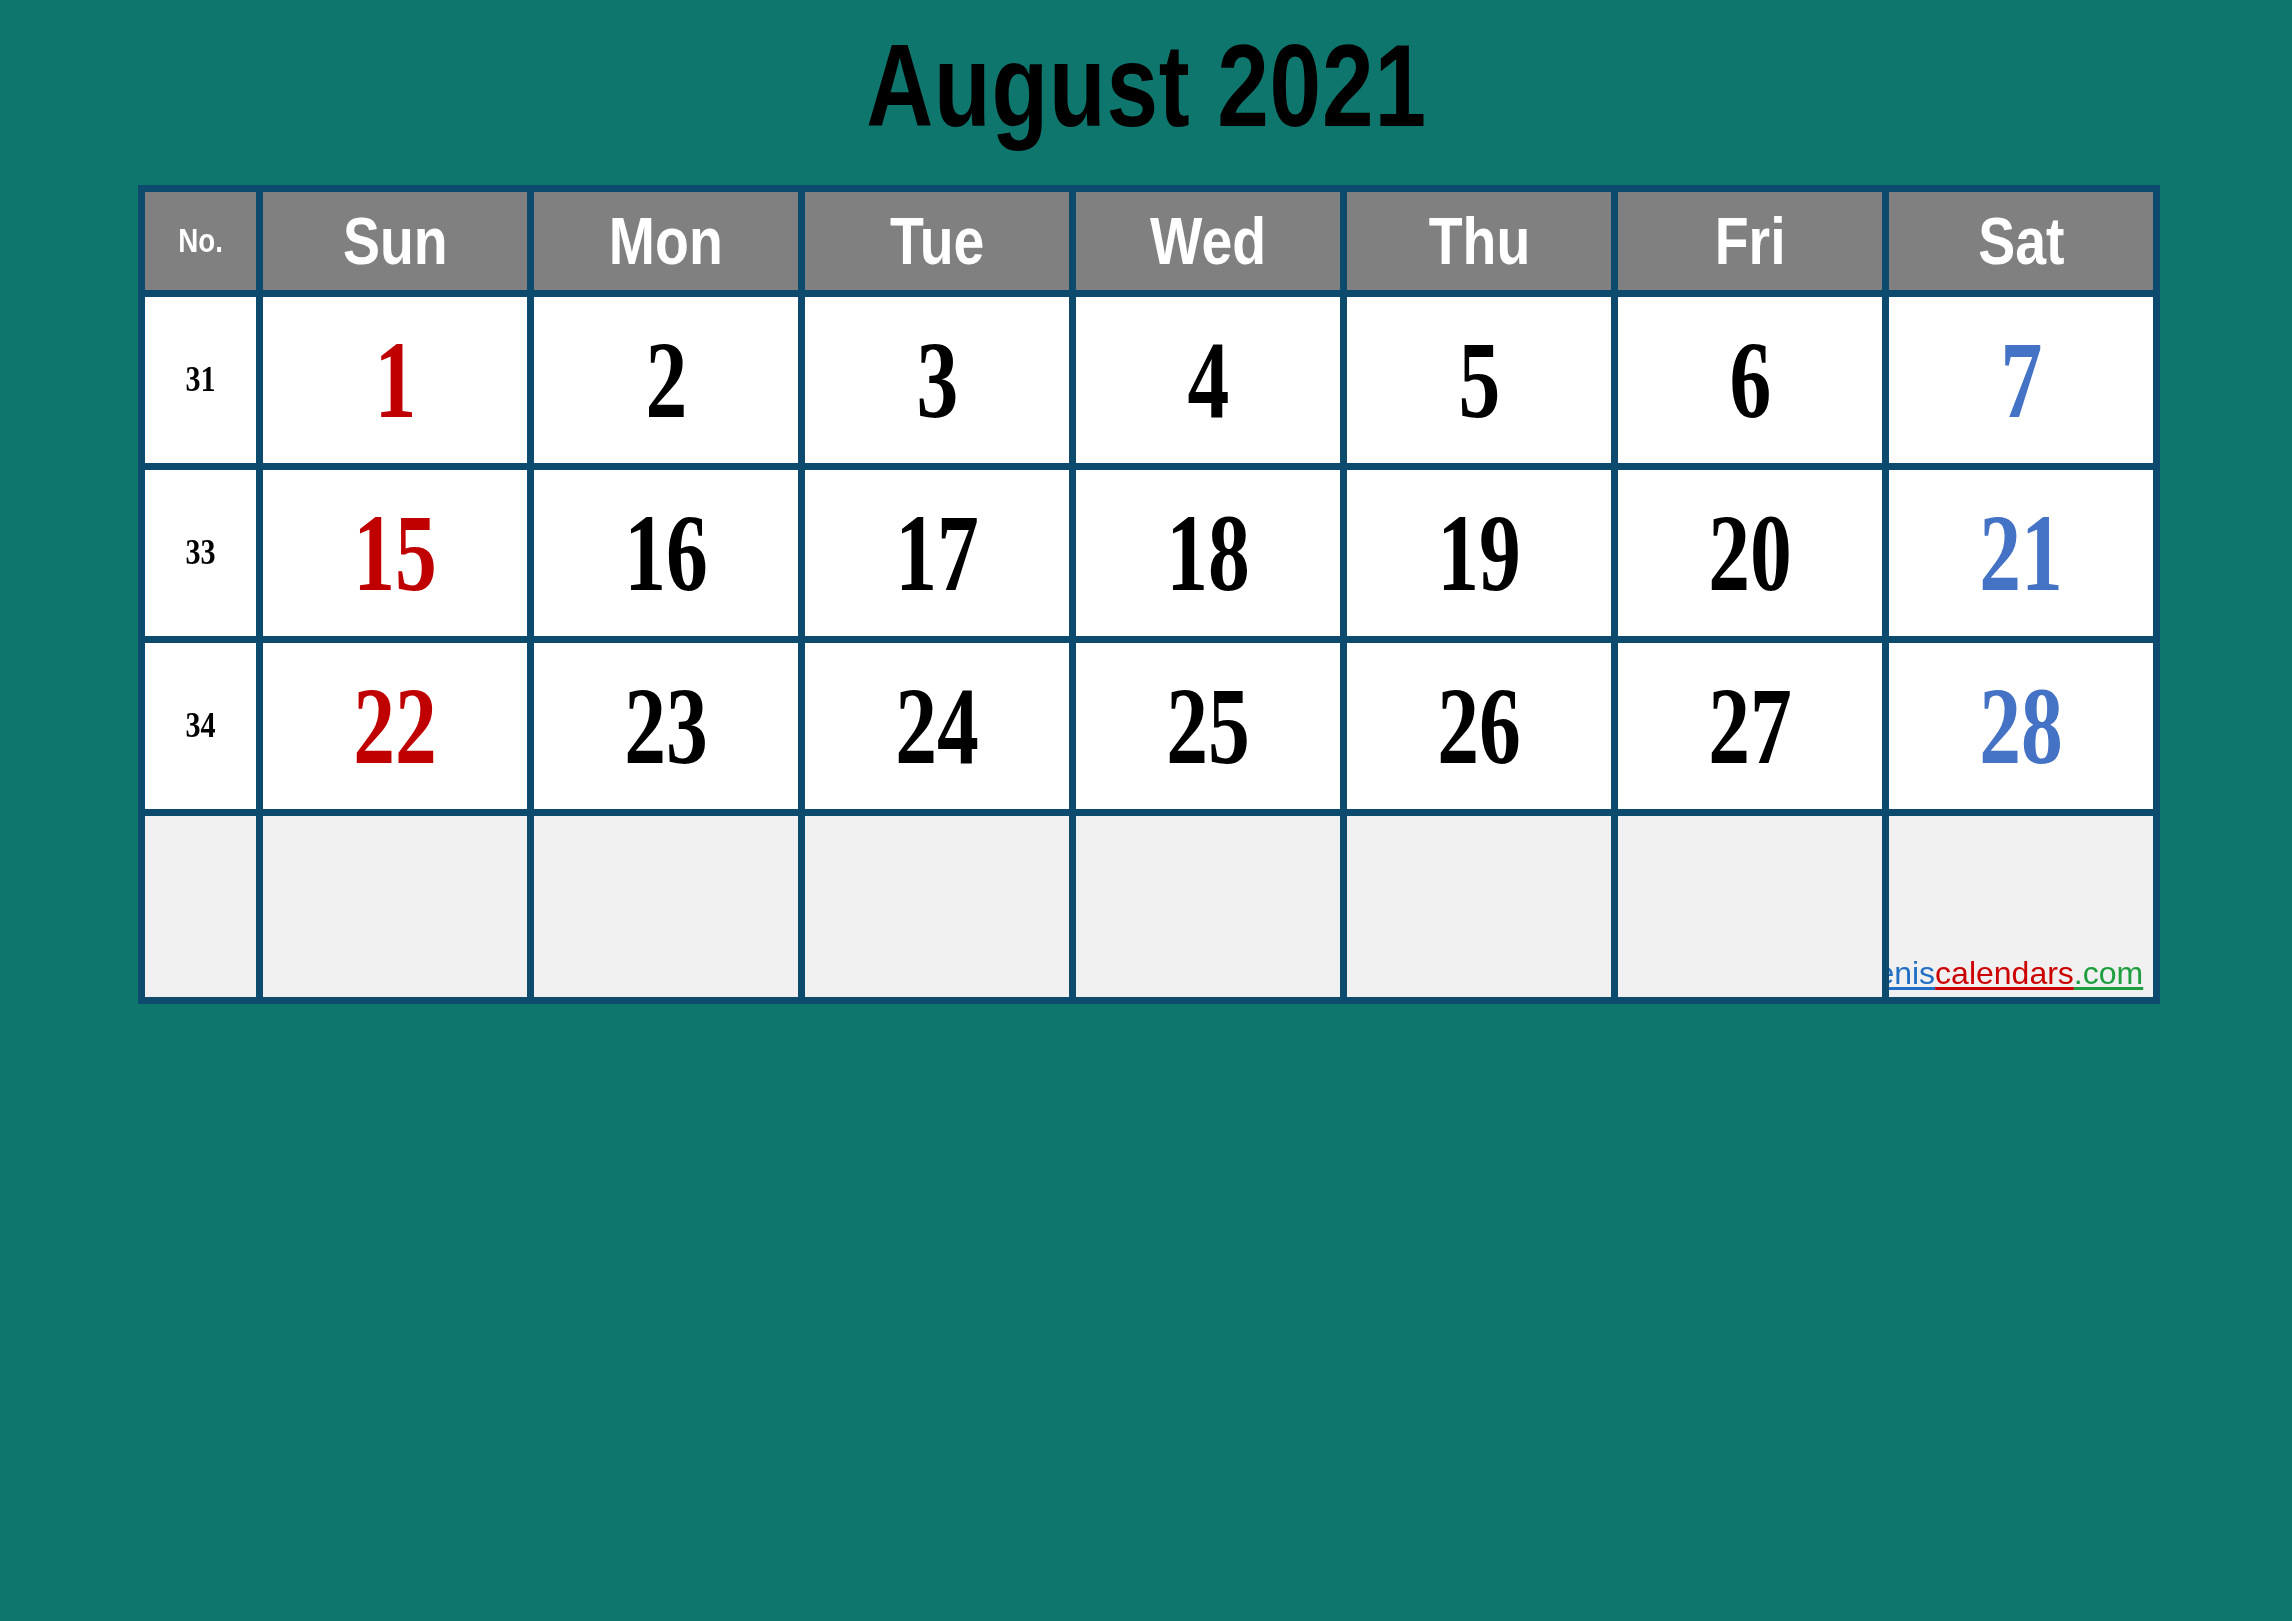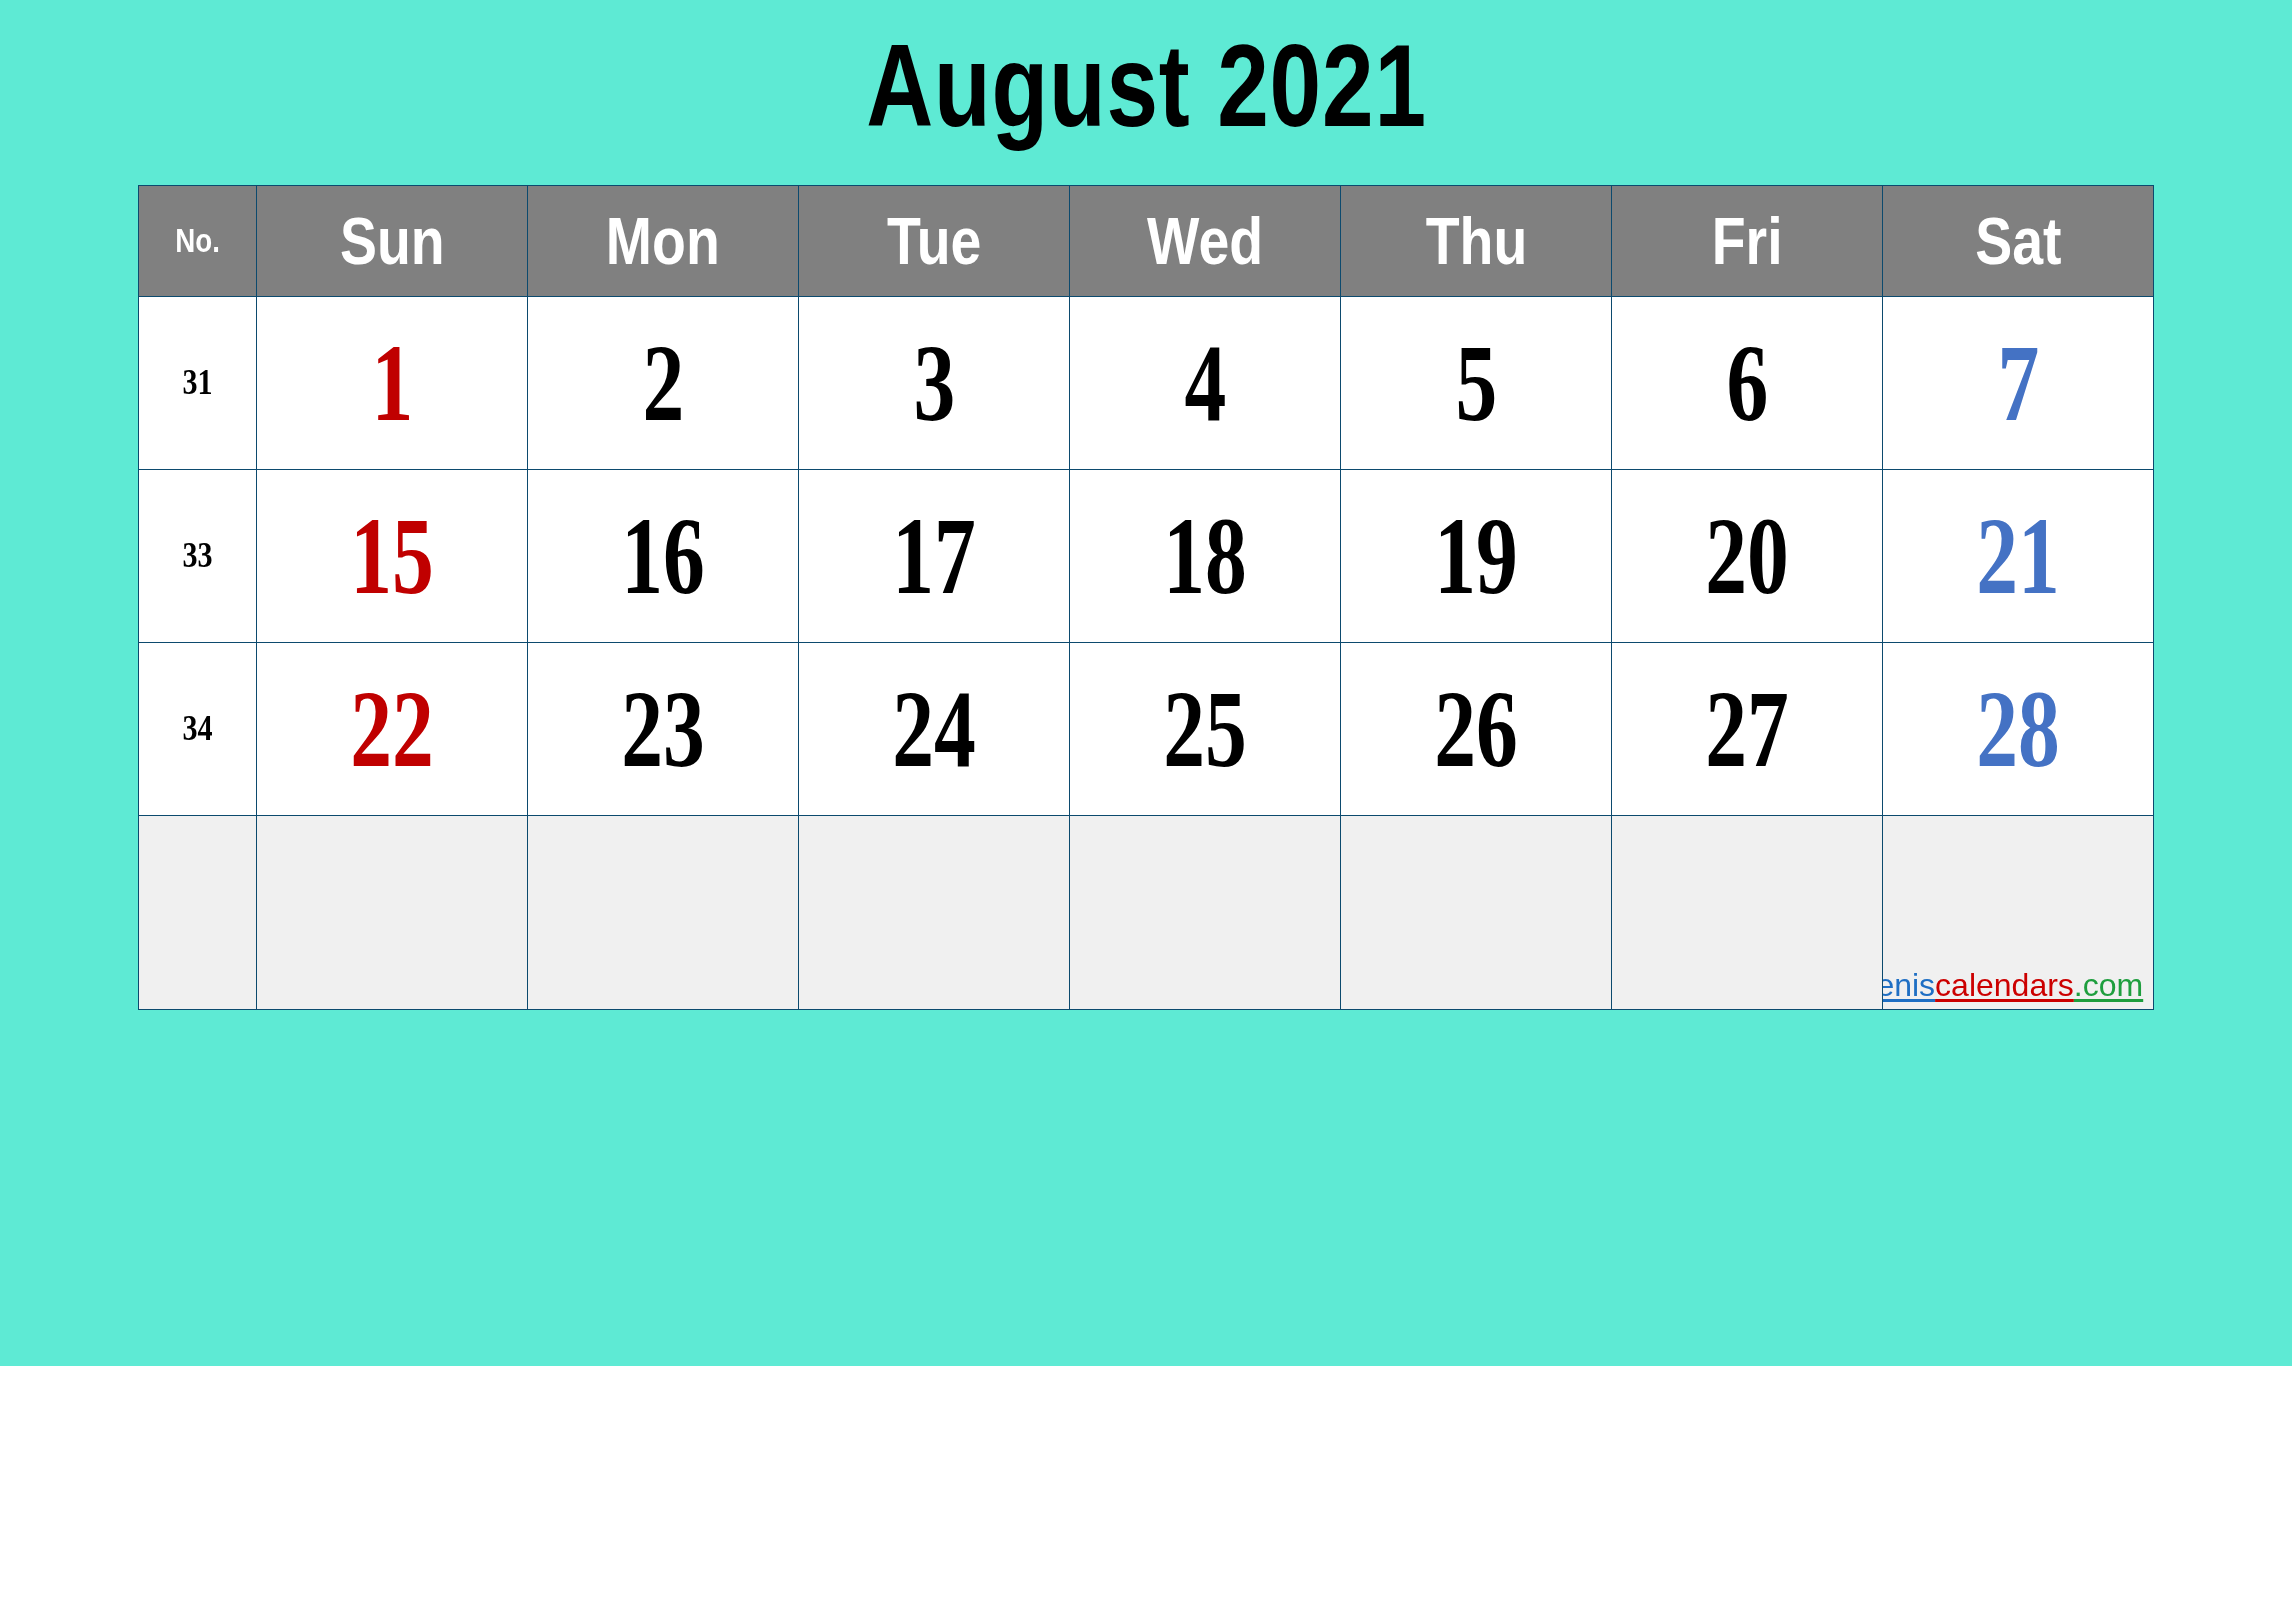--- a/index.html
+++ b/index.html
@@ -10,22 +10,22 @@
   body {
     width: 2293px;
     height: 1621px;
     font-family: "Liberation Sans", sans-serif;
     overflow: hidden;
   }
 
   .page {
     position: relative;
     width: 2293px;
-    height: 1366px;
-    background: #5eead4;
+    height: 1621px;
+    background: #0f766e;
   }
 
   
   .calendar-title {
     position: absolute;
     left: 0;
     top: 21.6px;
     width: 2293px;
     text-align: center;
     font-family: "Liberation Sans", sans-serif;
@@ -42,22 +42,22 @@
   
   .calendar-table {
     position: absolute;
     left: 138px;
     top: 185px;
     width: 2014px;
     border-collapse: collapse;
     table-layout: fixed;
   }
   .calendar-table td, .calendar-table th {
-    border: 1px solid #0c4a6e;
-    padding: 10px;
+    border: 7px solid #0c4a6e;
+    padding: 4px;
     margin: 4px;
     overflow: hidden;
   }
 
   
   col.col-no  { width: 118px; }
   col.col-day { width: 271px; }
 
   
   thead th {

